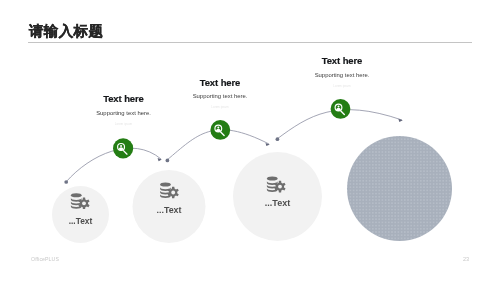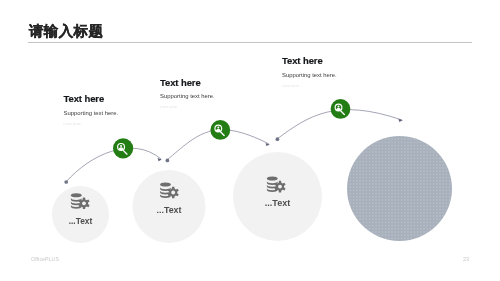--- a/index.html
+++ b/index.html
@@ -3,21 +3,21 @@
 <meta charset="utf-8">
 <style>
   html,body{margin:0;padding:0;}
   body{-webkit-font-smoothing:antialiased;width:500px;height:281px;background:#fff;font-family:"Liberation Sans",sans-serif;overflow:hidden;}
   .slide{-webkit-font-smoothing:antialiased;transform:translateZ(0);position:relative;width:500px;height:281px;background:#fff;overflow:hidden;}
   .title{transform:translateZ(0);position:absolute;left:29px;top:22.5px;font-size:14.5px;font-weight:bold;color:#262626;-webkit-text-stroke:0.32px #262626;letter-spacing:0.35px;line-height:16px;}
   .rule{position:absolute;left:28px;top:42px;width:444px;height:1px;background:#c4c4c4;}
   svg.canvas{position:absolute;left:0;top:0;}
   .footer{transform:translateZ(0);position:absolute;left:31px;top:255.5px;font-size:5.2px;color:#c8c8c8;letter-spacing:.1px;}
   .pageno{transform:translateZ(0);position:absolute;left:463px;top:255.5px;font-size:5.6px;color:#c8c8c8;}
-  .tblock{transform:translateZ(0);position:absolute;width:120px;}
+  .tblock{transform:translateZ(0);position:absolute;text-align:center;width:120px;}
   .t1{font-size:9.5px;font-weight:bold;color:#15171a;-webkit-text-stroke:0.18px #15171a;letter-spacing:-.1px;}
   .t2{font-size:5.9px;color:#3a3a3a;margin-top:5.5px;}
   .t3{font-size:2.8px;color:#e4e4e4;margin-top:6px;letter-spacing:.1px;}
   .nodelabel{transform:translateZ(0);position:absolute;font-size:6.8px;font-weight:bold;color:#4d4d4d;text-align:center;width:100px;}
 </style>
 </head>
 <body>
 
 <div class="slide">
   <div class="title">请输入标题</div>

